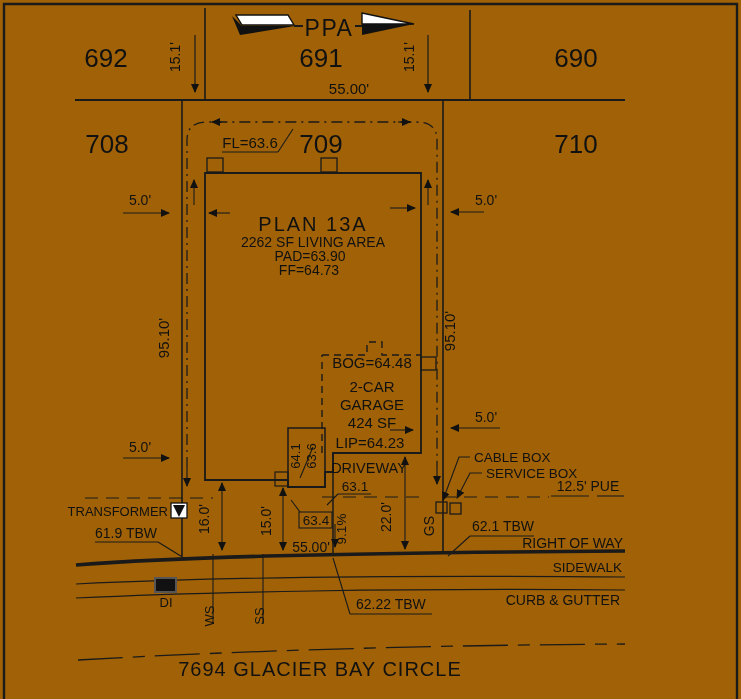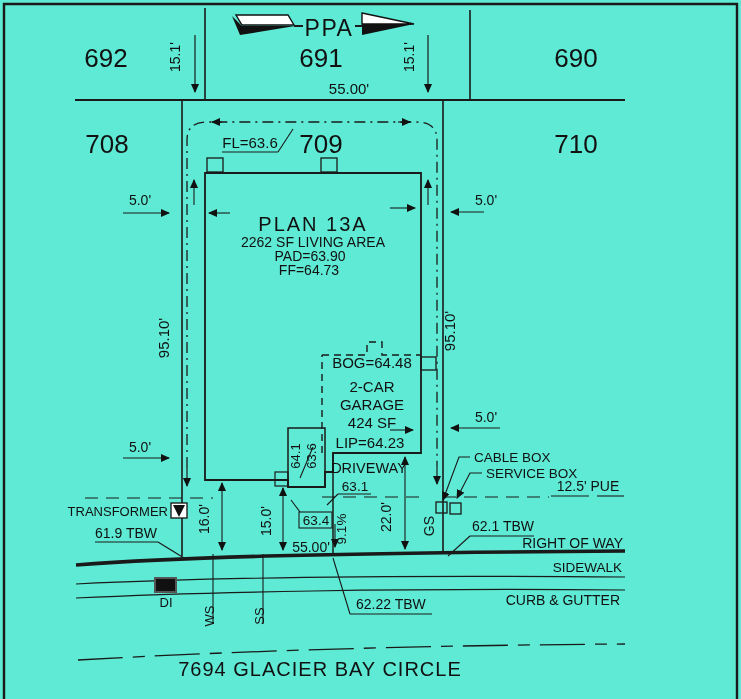--- a/index.html
+++ b/index.html
@@ -1,16 +1,16 @@
 <!DOCTYPE html>
 <html><head>
 <meta charset="utf-8">
 <style>
   html,body{margin:0;padding:0;background:#ffffff;}
-  .page{width:741px;height:699px;position:relative;background:#5eead4;overflow:hidden;}
+  .page{width:741px;height:699px;position:relative;background:#a16207;overflow:hidden;}
   svg{display:block;}
   text{font-family:"Liberation Sans","DejaVu Sans",sans-serif;fill:#111111;}
   .ln{stroke:#1a1a1a;fill:none;}
 </style>
 </head>
 <body>
 
 <div class="page">
 <svg width="741" height="699" viewBox="0 0 741 699">
   <defs>

